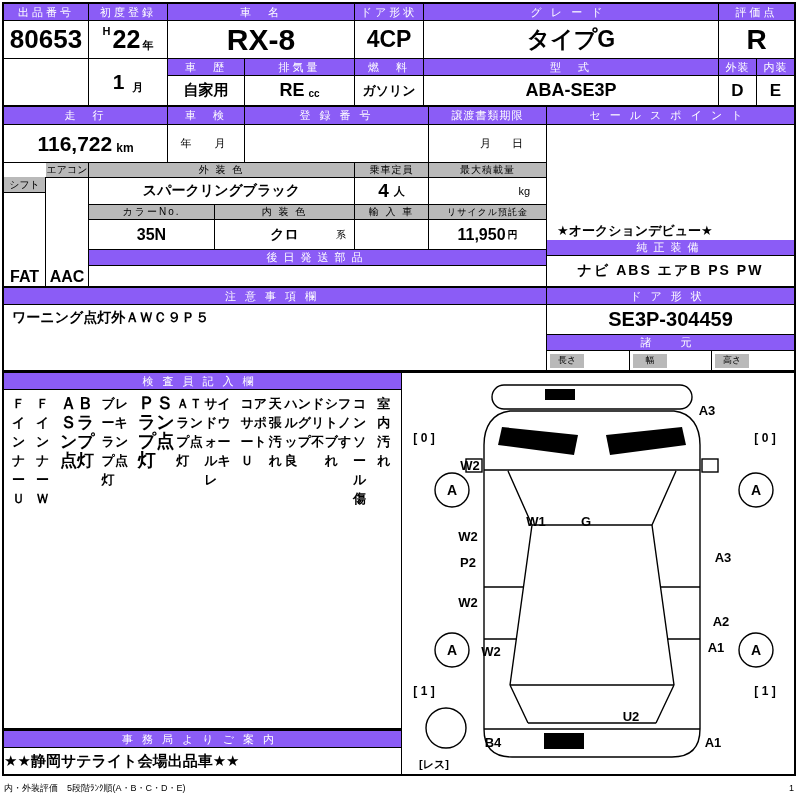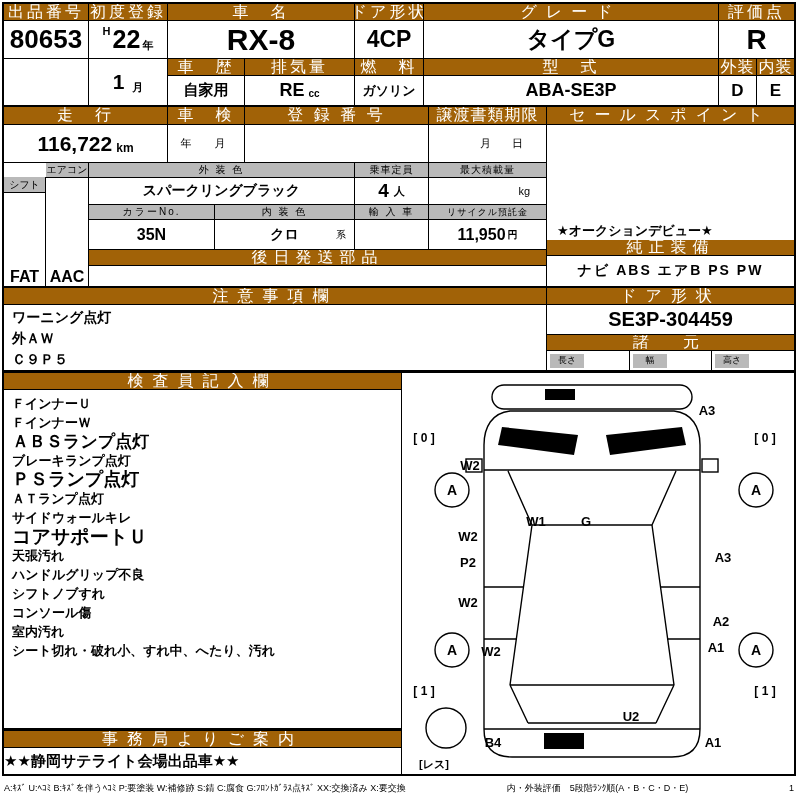--- a/index.html
+++ b/index.html
@@ -4,29 +4,29 @@
 <style>
   html,body{margin:0;padding:0}
   body{width:800px;height:800px;position:relative;overflow:hidden;background:#fff;color:#000;
        font-family:"Liberation Sans","DejaVu Sans",sans-serif;font-size:12px}
   .abs{position:absolute;box-sizing:border-box}
   .frame{position:absolute;box-sizing:border-box;border:2px solid #000}
   .cell{position:absolute;box-sizing:border-box;border-right:1px solid #000;border-bottom:1px solid #000;
         display:flex;align-items:center;justify-content:center;overflow:hidden}
   .nbr{border-right:none}
   .nbb{border-bottom:none}
-  .bar{background:#a16207;color:#fff;font-size:16px;letter-spacing:3px;white-space:nowrap}
+  .bar{background:#8b5cf6;color:#fff;font-size:11px;letter-spacing:3px;white-space:nowrap}
   .wide{letter-spacing:9px}
   .gbar{background:#b9b9b9;color:#000;font-size:10px;letter-spacing:2px}
   .val{font-weight:bold}
   .sm{font-size:11px}
   .left{justify-content:flex-start}
   .right{justify-content:flex-end}
   .topal{align-items:flex-end}
-  .lines{flex-direction:column;align-items:flex-start;justify-content:flex-start}
+  .lines{flex-direction:row;align-items:flex-start;justify-content:flex-start}
   .hl{position:absolute;background:#000}
   .ann{position:absolute;transform:translate(-50%,-50%);font-weight:bold;font-size:13px;white-space:nowrap}
   .dimtag{background:#b9b9b9;font-size:9px;width:34px;height:14px;display:inline-flex;
           align-items:center;justify-content:center;margin-left:3px}
 </style>
 </head>
 <body>
 
 <div class="frame" style="left:2px;top:2px;width:794px;height:774px"></div>
 
@@ -152,27 +152,26 @@
 
 <div class="cell bar wide" style="left:4px;top:373px;width:398px;height:17px">検査員記入欄</div>
 <div class="cell lines" style="left:4px;top:390px;width:398px;height:339px;padding:4px 8px">
   <div class="val" style="font-size:13px;line-height:19px">ＦインナーＵ</div>
   <div class="val" style="font-size:13px;line-height:19px">ＦインナーＷ</div>
   <div class="val" style="font-size:17px;line-height:19px">ＡＢＳランプ点灯</div>
   <div class="val" style="font-size:13px;line-height:19px">ブレーキランプ点灯</div>
   <div class="val" style="font-size:18px;line-height:19px">ＰＳランプ点灯</div>
   <div class="val" style="font-size:13px;line-height:19px">ＡＴランプ点灯</div>
   <div class="val" style="font-size:13px;line-height:19px">サイドウォールキレ</div>
-  <div class="val" style="font-size:19px;line-height:19px">コアサポートＵ</div>
+  <div class="val" style="font-size:13px;line-height:19px">コアサポートＵ</div>
   <div class="val" style="font-size:13px;line-height:19px">天張汚れ</div>
   <div class="val" style="font-size:13px;line-height:19px">ハンドルグリップ不良</div>
   <div class="val" style="font-size:13px;line-height:19px">シフトノブすれ</div>
   <div class="val" style="font-size:13px;line-height:19px">コンソール傷</div>
   <div class="val" style="font-size:13px;line-height:19px">室内汚れ</div>
-  <div class="val" style="font-size:13px;line-height:19px">シート切れ・破れ小、すれ中、へたり、汚れ</div>
 </div>
 
 <div class="hl" style="left:4px;top:729px;width:398px;height:2px"></div>
 <div class="cell bar wide" style="left:4px;top:731px;width:398px;height:17px">事務局よりご案内</div>
 <div class="cell left nbb" style="left:4px;top:748px;width:398px;height:26px;">
   <span class="val" style="font-size:15px">★★静岡サテライト会場出品車★★</span>
 </div>
 
 <div class="cell nbr nbb" style="left:402px;top:373px;width:392px;height:401px">
   <svg width="392" height="401" viewBox="0 0 392 401" style="position:absolute;left:0;top:0">
@@ -217,16 +216,15 @@
   <span class="ann" style="left:354px;top:277px;font-size:14px">A</span>
   <span class="ann" style="left:22px;top:318px;font-size:12px">[ 1 ]</span>
   <span class="ann" style="left:363px;top:318px;font-size:12px">[ 1 ]</span>
   <span class="ann" style="left:229px;top:343px">U2</span>
   <span class="ann" style="left:91px;top:369px">B4</span>
   <span class="ann" style="left:311px;top:369px">A1</span>
   <span class="ann" style="left:32px;top:391px;font-size:11px">[レス]</span>
 </div>
 
 <div class="abs" style="left:4px;top:779px;width:790px;height:18px;display:flex;align-items:center;justify-content:space-between;font-size:9px;white-space:nowrap">
-  <span>A:ｷｽﾞ U:ﾍｺﾐ B:ｷｽﾞを伴うﾍｺﾐ P:要塗装 W:補修跡 S:錆 C:腐食 G:ﾌﾛﾝﾄｶﾞﾗｽ点ｷｽﾞ XX:交換済み X:要交換</span>
   <span>内・外装評価　5段階ﾗﾝｸ順(A・B・C・D・E)</span>
   <span>1</span>
 </div>
 
 </body></html>

